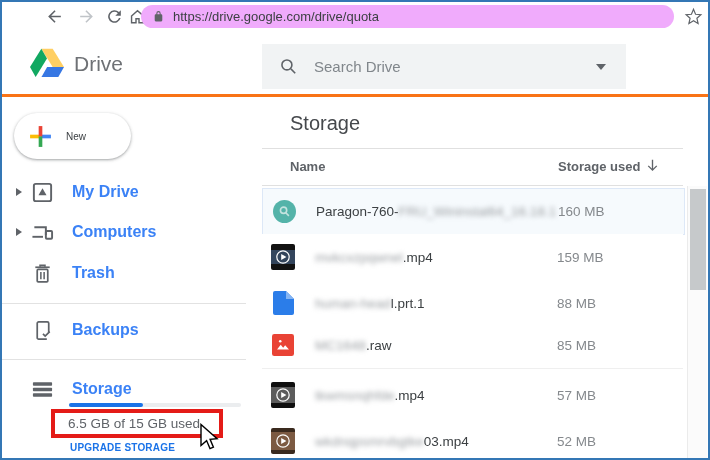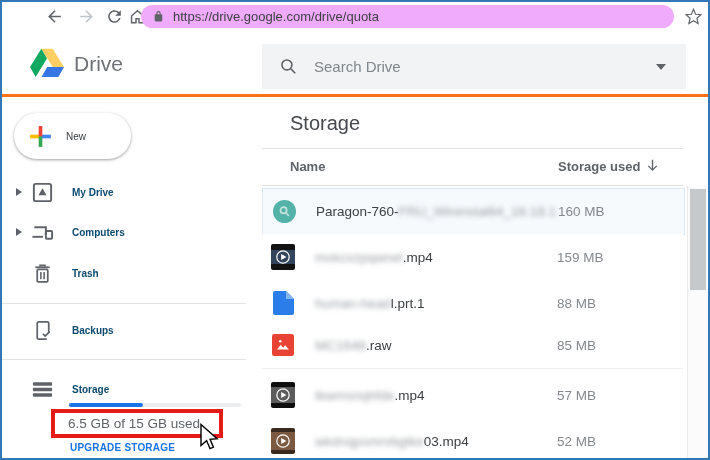--- a/index.html
+++ b/index.html
@@ -14,37 +14,37 @@
   .addr{position:absolute;left:141px;top:5px;width:533px;height:23px;background:#f0abfc;border-radius:12px;
         display:flex;align-items:center;}
   .addr .lock{width:13px;height:13px;margin-left:11px;flex:0 0 auto;}
   .addr .url{margin-left:8px;font-size:13px;color:#3c4043;white-space:nowrap;}
   .ic-star{left:684px;}
 
   
   .app-header{position:absolute;top:33px;left:0;width:710px;height:61px;background:#fff;border-bottom:3px solid #f97316;}
   .logo{position:absolute;left:30px;top:15px;width:34px;height:30px;}
   .app-name{position:absolute;left:74px;top:0;height:61px;line-height:61px;font-size:21px;color:#6e7175;}
-  .search-bar{position:absolute;left:262px;top:11px;width:424px;height:45px;background:#f1f3f4;border-radius:0;}
+  .search-bar{position:absolute;left:262px;top:11px;width:364px;height:45px;background:#f1f3f4;border-radius:0;}
   .search-bar .mag{position:absolute;left:17px;top:13px;width:19px;height:19px;}
   .search-bar .ph{position:absolute;left:52px;top:0;height:45px;line-height:45px;font-size:15px;color:#80868b;}
   .search-caret{position:absolute;right:20px;top:20px;width:0;height:0;
         border-left:5px solid transparent;border-right:5px solid transparent;border-top:6px solid #5f6368;}
 
   
   .new-btn{position:absolute;left:14px;top:113px;width:117px;height:46px;border-radius:23px;background:#fff;
            box-shadow:0 1px 2px rgba(60,64,67,.3),0 1px 3px 1px rgba(60,64,67,.15);
            display:flex;align-items:center;cursor:pointer;}
   .new-btn svg{margin-left:14px;width:25px;height:25px;flex:0 0 auto;}
   .new-btn .lbl{margin-left:13px;font-size:10px;color:#3c4043;font-weight:500;}
   .nav-item{position:absolute;left:0;width:246px;height:40px;display:flex;align-items:center;cursor:pointer;}
   .nav-item .caret{position:absolute;left:16px;width:0;height:0;
         border-left:6px solid #5f6368;border-top:4px solid transparent;border-bottom:4px solid transparent;}
   .nav-item .nicon{position:absolute;left:31px;width:23px;height:23px;}
-  .nav-item .nlabel{position:absolute;left:72px;font-size:10px;font-weight:600;color:#0c4a6e;}
+  .nav-item .nlabel{position:absolute;left:72px;font-size:16px;font-weight:600;color:#3b82f6;}
   .nav-mydrive{top:172px;}.nav-computers{top:212px;}.nav-trash{top:253px;}
   .nav-backups{top:310px;}.nav-storage{top:369px;}
   .side-div{position:absolute;left:0;width:246px;height:1px;background:#e2e2e2;}
   .sd1{top:303px;}.sd2{top:359px;}
 
   .quota-bar{position:absolute;left:69px;top:403px;width:172px;height:4px;background:#ebedef;border-radius:2px;}
   .quota-fill{height:4px;background:#1a73e8;border-radius:2px;}
   .red-box{position:absolute;left:51px;top:409px;width:172px;height:29px;border:4px solid #e41b17;
            box-sizing:border-box;display:flex;align-items:center;z-index:20;}
   .usage{margin-left:13px;font-size:13.5px;color:#5f6368;white-space:nowrap;}

